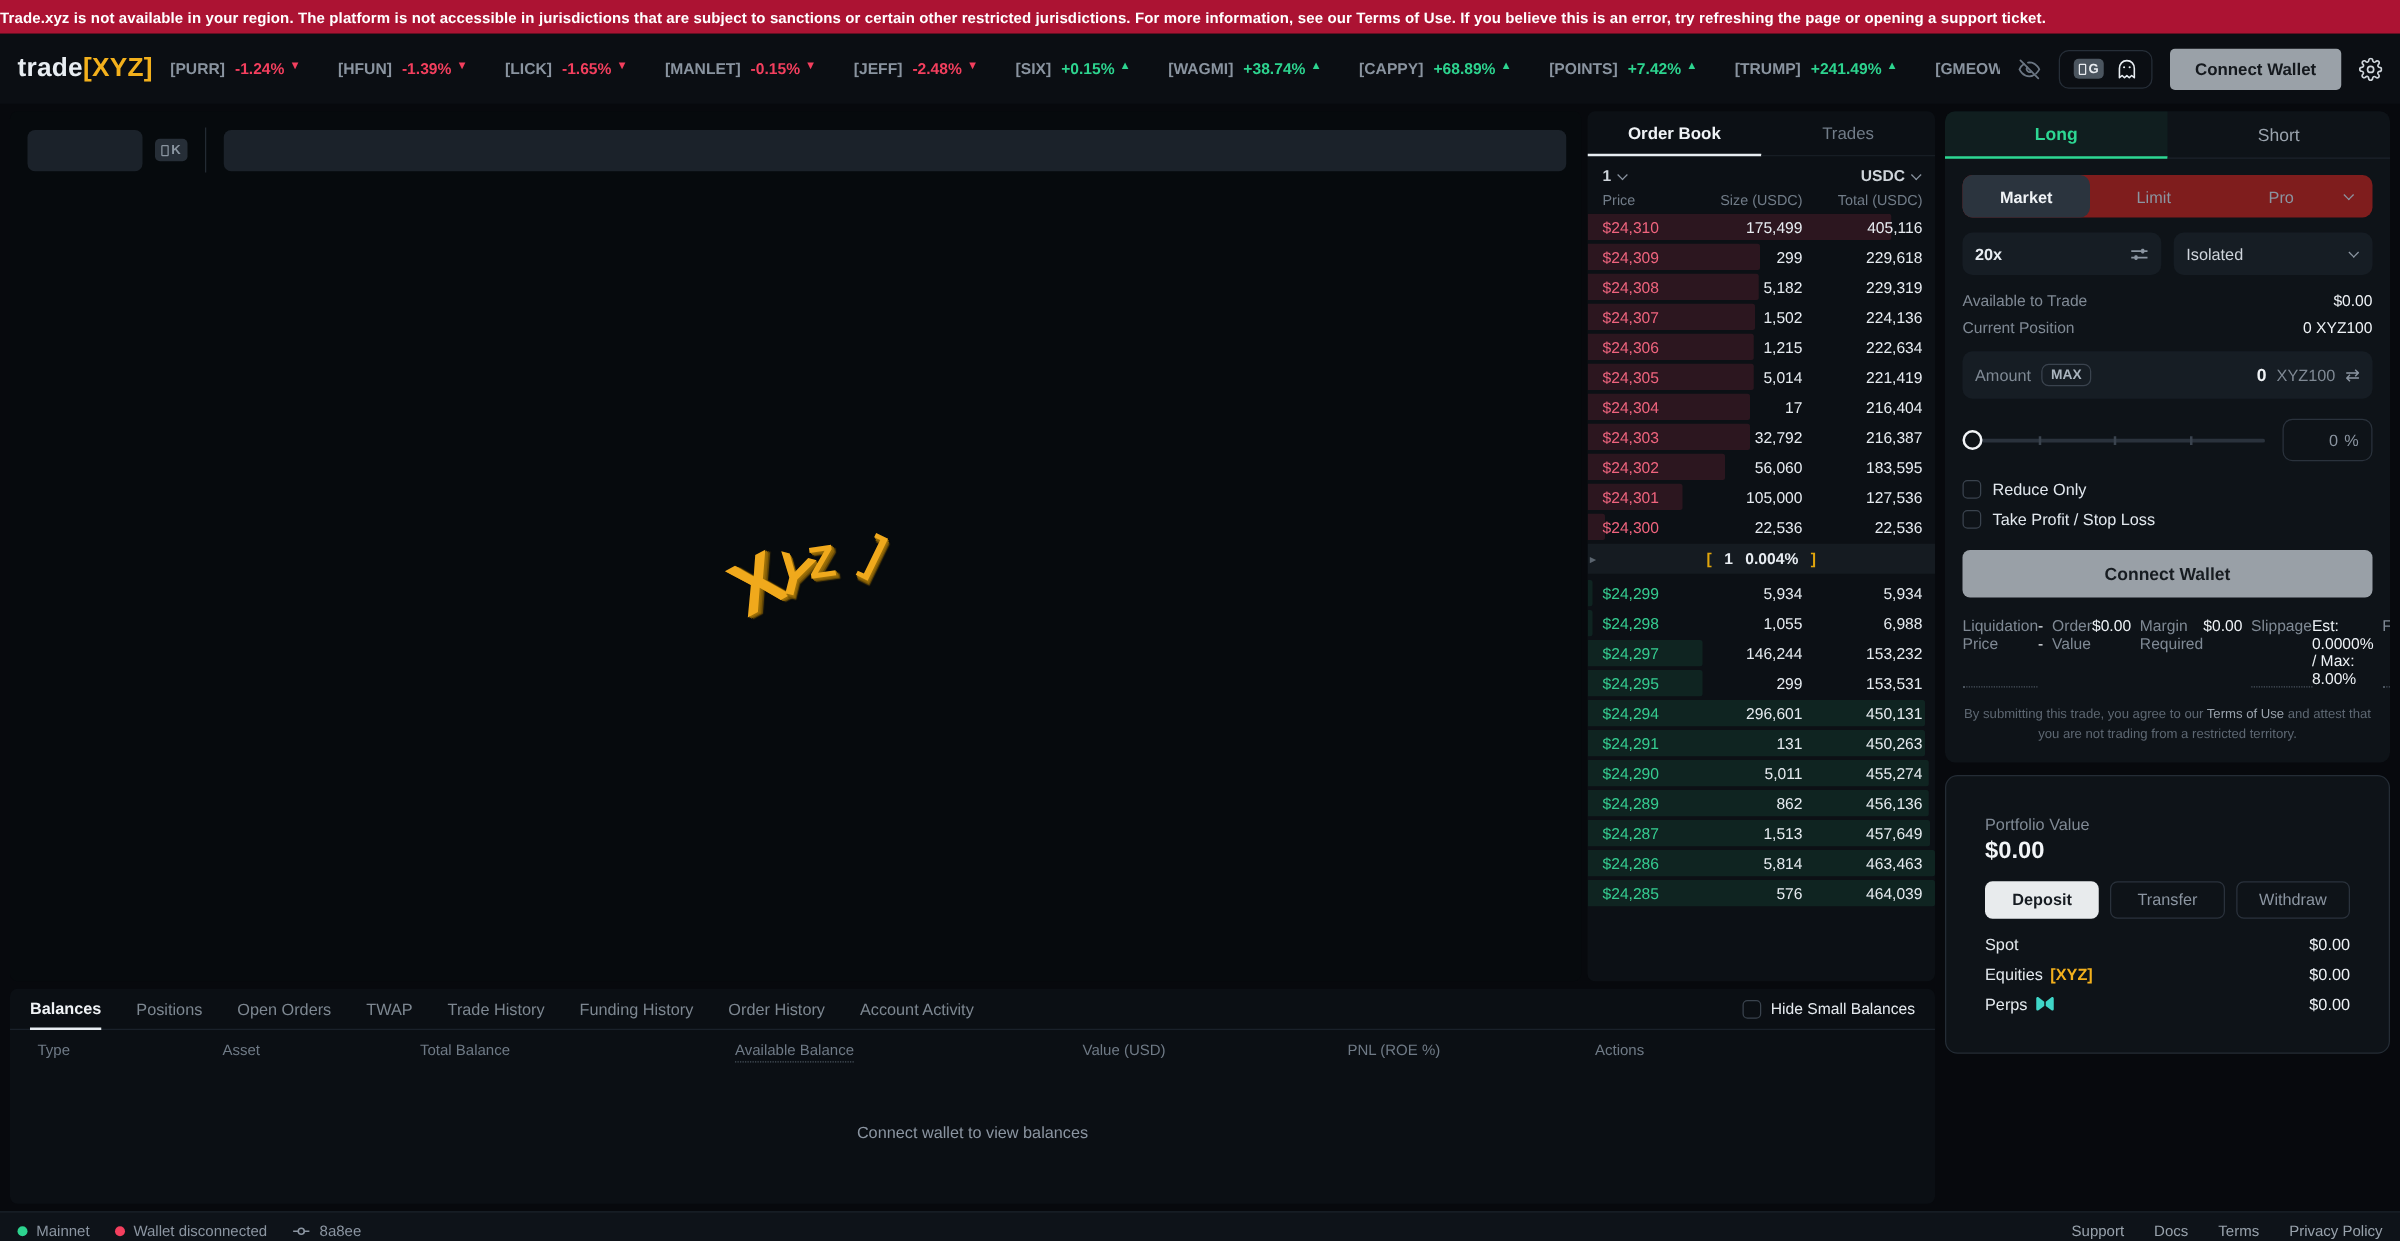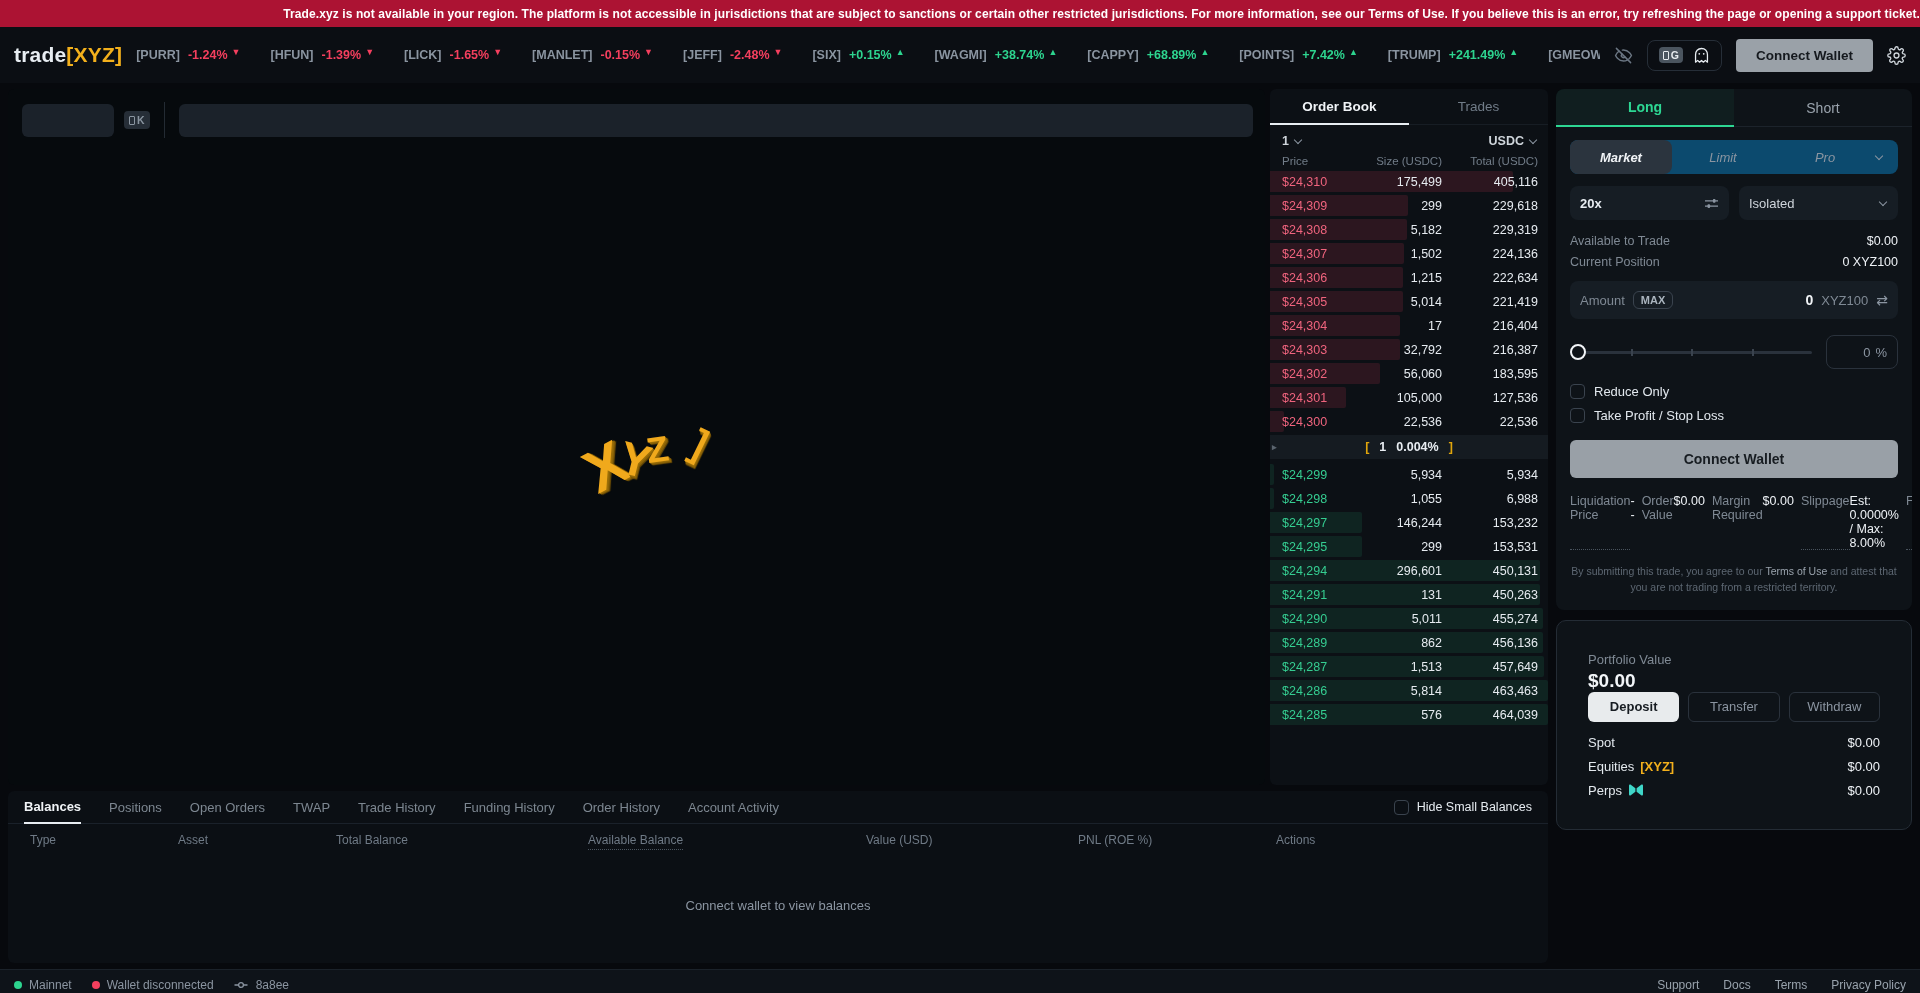--- a/index.html
+++ b/index.html
@@ -1,21 +1,21 @@
 <!DOCTYPE html>
 <html><head>
 <meta charset="utf-8">
 <style>
   * { box-sizing: border-box; margin: 0; padding: 0; }
   html,body { width:1920px; height:993px; overflow:hidden; background:#07090d;
     font-family:"Liberation Sans", sans-serif; color:#e8edf2; }
 
   
   .banner { height:27px; background:#ac1333; color:#fff; font-size:12px; font-weight:700;
-    display:flex; align-items:center; justify-content:flex-end; letter-spacing:.1px; }
+    display:flex; align-items:center; justify-content:flex-start; letter-spacing:.1px; }
 
   
   .header { height:56px; background:#0b0e13; display:flex; align-items:center; padding:0 14px; gap:14px; }
   .logo { font-size:21px; font-weight:700; white-space:nowrap; letter-spacing:.2px; }
   .logo .xyz { color:#f3b01c; }
   .tickers { flex:1; display:flex; align-items:center; gap:30px; overflow:hidden; white-space:nowrap;
     font-size:12.5px; font-weight:700; }
   .tick { display:flex; align-items:flex-start; }
   .tick .sym { color:#8a94a0; font-weight:600; }
   .tick .pct { margin-left:8px; }
@@ -82,22 +82,22 @@
 
   
   .right-col { width:356px; display:flex; flex-direction:column; }
   .trade-card { background:#0e1318; border-radius:8px; overflow:hidden; }
   .side-tabs { display:grid; grid-template-columns:1fr 1fr; height:38px; }
   .side-tab { display:flex; align-items:center; justify-content:center; font-size:14px; color:#9aa3ad;
     border-bottom:1px solid #1c232b; cursor:pointer; }
   .side-tab.active { color:#2dd793; font-weight:600; background:rgba(45,215,147,.06);
     border-bottom:2px solid #2dd793; }
   .trade-body { padding:13px 14px 14px; }
-  .seg { background:#0c4a6e; border-radius:8px; height:34px; display:grid;
-    grid-template-columns:1fr 1fr 1fr 22px; align-items:center;font-style:italic; }
+  .seg { background:#7f1d1d; border-radius:8px; height:34px; display:grid;
+    grid-template-columns:1fr 1fr 1fr 22px; align-items:center; }
   .seg-item { height:34px; display:flex; align-items:center; justify-content:center; font-size:13px;
     color:#8b95a1; border-radius:8px; cursor:pointer; }
   .seg-item.active { background:#2b343e; color:#f0f3f6; font-weight:600; }
   .lev-row { display:grid; grid-template-columns:1fr 1fr; gap:10px; margin-top:12px; }
   .lev-box { background:#161d24; border-radius:8px; height:34px; display:flex; align-items:center;
     justify-content:space-between; padding:0 10px; font-size:13px; color:#e8edf2; font-weight:600; cursor:pointer; }
   .lev-box .val { font-weight:400; color:#cfd5dc; }
   .info-rows { margin-top:14px; display:flex; flex-direction:column; gap:7px; }
   .kv { display:flex; justify-content:space-between; font-size:12.5px; }
   .kv .k { color:#7f8994; }
@@ -127,21 +127,21 @@
   .details { margin-top:16px; display:flex; flex-direction:row; gap:7px; }
   .details .k { color:#7f8994; }
   .details .k.dotted { border-bottom:1px dotted #4a545e; padding-bottom:1px; }
   .disclaimer { margin-top:14px; font-size:10.5px; color:#5d6772; text-align:center; line-height:1.5; }
   .disclaimer .tlink { color:#9aa3ad; }
 
   
   .port-card { margin-top:10px; border:1px solid #242c35; background:#0e1318; border-radius:10px; padding:31px; }
   .port-label { color:#7f8994; font-size:13px; }
   .port-value { color:#f2f5f8; font-size:19px; font-weight:700; margin-top:3px; }
-  .port-btns { display:grid; grid-template-columns:1fr 1fr 1fr; gap:9px; margin-top:0; }
+  .port-btns { display:grid; grid-template-columns:1fr 1fr 1fr; gap:9px; margin-top:13px; }
   .pbtn { height:30px; border-radius:6px; font-size:13px; display:flex; align-items:center; justify-content:center;
     border:1px solid #2a323c; color:#8b95a1; background:transparent; cursor:pointer; font-family:inherit; }
   .pbtn.primary { background:#e8ebed; color:#171c22; border:none; font-weight:600; }
   .port-rows { margin-top:13px; display:flex; flex-direction:column; gap:9px; }
   .prow { display:flex; align-items:center; font-size:13px; }
   .prow .k { color:#e3e9ee; display:flex; align-items:center; gap:6px; }
   .prow .tag { color:#f3b01c; font-weight:600; }
   .prow .v { margin-left:auto; color:#eef2f6; }
 
   

